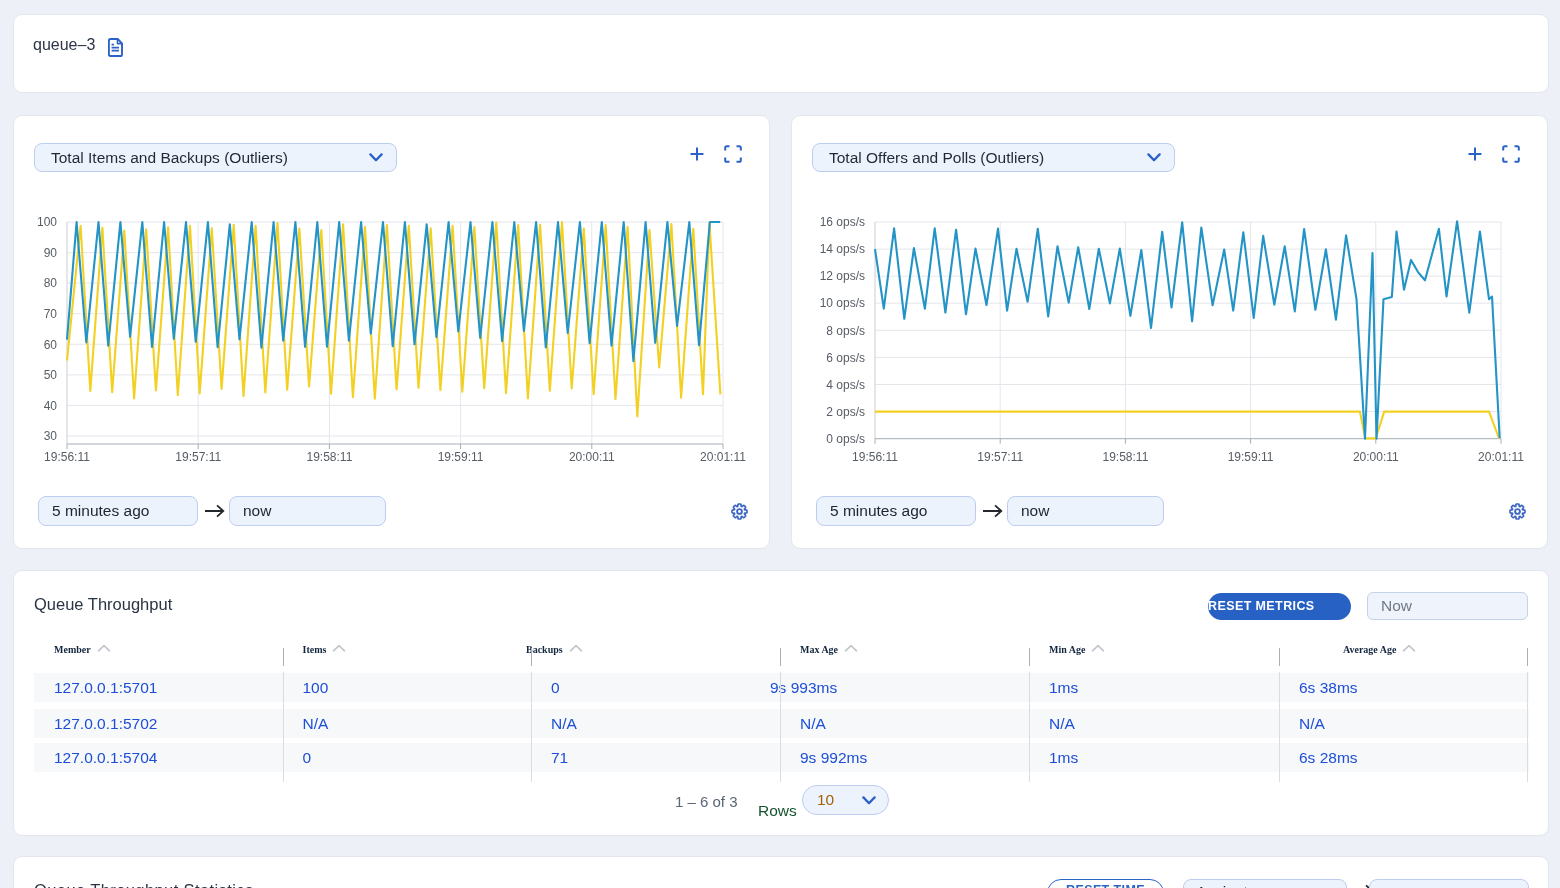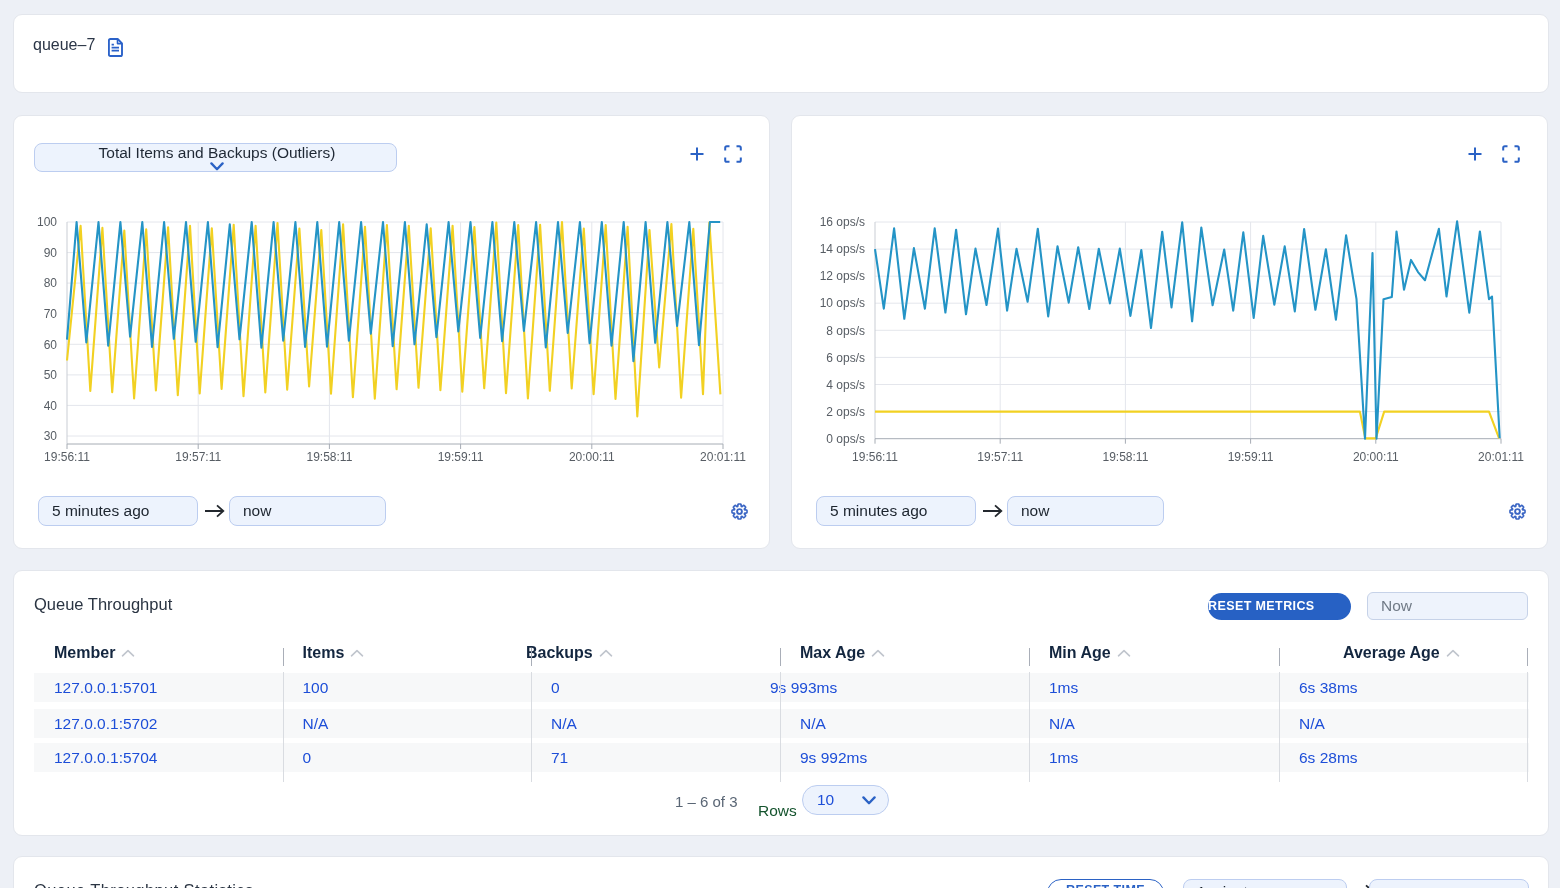--- a/index.html
+++ b/index.html
@@ -1,27 +1,27 @@
 <!DOCTYPE html>
 <html><head><meta charset="utf-8"><style>
 * { margin:0; padding:0; box-sizing:border-box; }
 html,body { width:1560px; height:888px; background:#edf0f6; font-family:"Liberation Sans", sans-serif; position:relative; overflow:hidden; }
 .card { position:absolute; background:#fff; border:1px solid #e3e6ec; border-radius:9px; }
-.dd { position:absolute; left:20px; top:27px; width:363px; height:29px; background:#edf3fd; border:1px solid #bccdf0; border-radius:8px; display:flex; align-items:center; justify-content:space-between; padding:0 13px 0 16px; font-size:15.5px; color:#1f2835;flex-direction:column; }
+.dd { position:absolute; left:20px; top:27px; width:363px; height:29px; background:#edf3fd; border:1px solid #bccdf0; border-radius:8px; display:flex; align-items:center; justify-content:space-between; padding:0 13px 0 16px; font-size:15.5px; color:#1f2835; }
 .tinput { position:absolute; top:380px; height:30px; background:#edf3fd; border:1px solid #bccdf0; border-radius:8px; font-size:15.5px; color:#1c242e; line-height:28px; padding-left:13px; }
-.hx { position:absolute; top:3px; font-size:16px; font-weight:bold; color:#13263f; display:inline-flex; align-items:center; }
+.hx { position:absolute; top:3px; font-size:10px; font-weight:bold; color:#13263f; display:inline-flex; align-items:flex-start;font-family:Liberation Serif, serif; }
 .cx { position:absolute; font-size:15.5px; color:#1d4ed8; }
 .hdiv { position:absolute; top:7px; width:1px; height:18px; background:#a9aeb8; }
 .rdiv { position:absolute; top:31px; width:1px; height:110px; background:#d9dce1; }
 .trow { position:absolute; left:20px; width:1495px; height:29px; background:#f7f8f9; }
 .trow .cx { top:6px; }
 </style></head>
 <body>
 <div class="card" style="left:13px;top:14px;width:1536px;height:79px">
-  <span style="position:absolute;left:19px;top:21.5px;font-size:16px;line-height:16px;color:#2b3647">queue–7</span>
+  <span style="position:absolute;left:19px;top:21.5px;font-size:16px;line-height:16px;color:#2b3647">queue–3</span>
   <svg width="15" height="19" viewBox="0 0 15 19" style="position:absolute;left:93.5px;top:22.5px">
       <path d="M2.4 1 H9.7 L14 5.3 V16.4 Q14 18 12.4 18 H2.4 Q0.9 18 0.9 16.4 V2.6 Q0.9 1 2.4 1 Z" fill="none" stroke="#2b62c9" stroke-width="1.9" stroke-linejoin="round"></path>
       <path d="M9.5 1.4 V5.6 H13.7" fill="none" stroke="#2b62c9" stroke-width="1.6" stroke-linejoin="round"></path>
       <path d="M3.6 6.6 h2.3 M3.6 9.6 h7.4 M3.6 12.7 h7.4" stroke="#2b62c9" stroke-width="1.7"></path>
     </svg>
 </div>
 <div class="card" style="left:13px;top:115px;width:757px;height:434px">
 <div class="dd">
       <span>Total Items and Backups (Outliers)</span>
       <svg width="14" height="9" viewBox="0 0 14 9">
@@ -77,20 +77,26 @@
 <div style="position:absolute;left:190px;top:387px"><svg width="22" height="16" viewBox="0 0 22 16">
         <path d="M1 8 H19 M13 2.3 L19.3 8 L13 13.7" stroke="#23282e" stroke-width="1.8" fill="none"></path>
       </svg></div>
 <div class="tinput" style="left:215px;width:157px">now</div>
 <svg width="17" height="17" viewBox="0 0 17 17" style="position:absolute;left:717px;top:387px">
       <path d="M16.00 8.50 L15.99 8.89 L15.96 9.28 L15.91 9.67 L15.60 10.01 L14.55 10.12 L13.70 10.19 L13.54 10.44 L13.43 10.70 L13.37 10.98 L13.93 11.63 L14.58 12.45 L14.57 12.91 L14.33 13.22 L14.07 13.52 L13.80 13.80 L13.52 14.07 L13.22 14.33 L12.91 14.57 L12.45 14.58 L11.63 13.93 L10.98 13.37 L10.70 13.43 L10.44 13.54 L10.19 13.70 L10.12 14.55 L10.01 15.60 L9.67 15.91 L9.28 15.96 L8.89 15.99 L8.50 16.00 L8.11 15.99 L7.72 15.96 L7.33 15.91 L6.99 15.60 L6.88 14.55 L6.81 13.70 L6.56 13.54 L6.30 13.43 L6.02 13.37 L5.37 13.93 L4.55 14.58 L4.09 14.57 L3.78 14.33 L3.48 14.07 L3.20 13.80 L2.93 13.52 L2.67 13.22 L2.43 12.91 L2.42 12.45 L3.07 11.63 L3.63 10.98 L3.57 10.70 L3.46 10.44 L3.30 10.19 L2.45 10.12 L1.40 10.01 L1.09 9.67 L1.04 9.28 L1.01 8.89 L1.00 8.50 L1.01 8.11 L1.04 7.72 L1.09 7.33 L1.40 6.99 L2.45 6.88 L3.30 6.81 L3.46 6.56 L3.57 6.30 L3.63 6.02 L3.07 5.37 L2.42 4.55 L2.43 4.09 L2.67 3.78 L2.93 3.48 L3.20 3.20 L3.48 2.93 L3.78 2.67 L4.09 2.43 L4.55 2.42 L5.37 3.07 L6.02 3.63 L6.30 3.57 L6.56 3.46 L6.81 3.30 L6.88 2.45 L6.99 1.40 L7.33 1.09 L7.72 1.04 L8.11 1.01 L8.50 1.00 L8.89 1.01 L9.28 1.04 L9.67 1.09 L10.01 1.40 L10.12 2.45 L10.19 3.30 L10.44 3.46 L10.70 3.57 L10.98 3.63 L11.63 3.07 L12.45 2.42 L12.91 2.43 L13.22 2.67 L13.52 2.93 L13.80 3.20 L14.07 3.48 L14.33 3.78 L14.57 4.09 L14.58 4.55 L13.93 5.37 L13.37 6.02 L13.43 6.30 L13.54 6.56 L13.70 6.81 L14.55 6.88 L15.60 6.99 L15.91 7.33 L15.96 7.72 L15.99 8.11 Z" fill="none" stroke="#3b66c4" stroke-width="1.7" stroke-linejoin="round"></path>
       <circle cx="8.5" cy="8.5" r="2.4" fill="none" stroke="#3b66c4" stroke-width="1.9"></circle>
     </svg>
 </div>
 <div class="card" style="left:791px;top:115px;width:757px;height:434px">
+<div class="dd">
+      <span>Total Offers and Polls (Outliers)</span>
+      <svg width="14" height="9" viewBox="0 0 14 9">
+        <path d="M1.4 1.4 L7 7.2 L12.6 1.4" stroke="#2b62c5" stroke-width="2.3" fill="none" stroke-linecap="round" stroke-linejoin="round"></path>
+      </svg>
+    </div>
 <svg width="16" height="16" viewBox="0 0 16 16" style="position:absolute;left:675px;top:30px">
       <path d="M8 1.5 V14.5 M1.5 8 H14.5" stroke="#2b62c5" stroke-width="2" fill="none"></path>
     </svg>
 <svg width="18" height="18" viewBox="0 0 18 18" style="position:absolute;left:710px;top:29px">
       <path d="M1.2 5.5 V2.8 Q1.2 1.2 2.8 1.2 H5.5 M12.5 1.2 H15.2 Q16.8 1.2 16.8 2.8 V5.5 M16.8 12.5 V15.2 Q16.8 16.8 15.2 16.8 H12.5 M5.5 16.8 H2.8 Q1.2 16.8 1.2 15.2 V12.5" stroke="#2b62c5" stroke-width="2" fill="none"></path>
     </svg>
 <svg width="757" height="434" style="position:absolute;left:0;top:0" font-family="Liberation Sans, sans-serif">
 <line x1="83.0" y1="106.0" x2="709.0" y2="106.0" stroke="#e4e6ec" stroke-width="1"></line>
 <text x="73" y="110.2" text-anchor="end" font-size="12" fill="#575d64">16 ops/s</text>
 <line x1="83.0" y1="133.1" x2="709.0" y2="133.1" stroke="#e4e6ec" stroke-width="1"></line>
@@ -197,21 +203,21 @@
   <div style="position:absolute;left:0;top:70px;width:1536px;height:141px">
       <div class="rdiv" style="left:268.5px"></div>
       <div class="rdiv" style="left:517.0px"></div>
       <div class="rdiv" style="left:766.0px"></div>
       <div class="rdiv" style="left:1015.0px"></div>
       <div class="rdiv" style="left:1265.0px"></div>
       <div class="rdiv" style="left:1513.0px"></div>
     </div>
   <div style="position:absolute;left:661px;top:222px;font-size:15px;color:#5a6675">1 – 6 of 3</div>
   <div style="position:absolute;left:744px;top:231px;font-size:15.5px;color:#14532d">Rows</div>
-  <div style="position:absolute;left:788px;top:214px;width:87px;height:30px;background:#edf3fd;border:1px solid #bccdf0;border-radius:15px;font-size:15.5px;color:#1d4ed8;line-height:28px;padding-left:14px">10<svg width="14" height="9" viewBox="0 0 14 9" style="position:absolute;right:12px;top:10px">
+  <div style="position:absolute;left:788px;top:214px;width:87px;height:30px;background:#edf3fd;border:1px solid #bccdf0;border-radius:15px;font-size:15.5px;color:#a16207;line-height:28px;padding-left:14px">10<svg width="14" height="9" viewBox="0 0 14 9" style="position:absolute;right:12px;top:10px">
         <path d="M1.4 1.4 L7 7.2 L12.6 1.4" stroke="#2b62c5" stroke-width="2.3" fill="none" stroke-linecap="round" stroke-linejoin="round"></path>
       </svg></div>
 </div>
 <div class="card" style="left:13px;top:856px;width:1536px;height:110px">
   <span style="position:absolute;left:20px;top:24px;font-size:16.5px;letter-spacing:0.4px;color:#2a3442">Queue Throughput Statistics</span>
   <div style="position:absolute;left:1033px;top:22px;width:117px;height:28px;border:1.5px solid #2b62c5;border-radius:14px;color:#2b62c5;font-size:12.5px;font-weight:bold;letter-spacing:0.4px;text-align:center;line-height:21px">RESET TIME</div>
   <div style="position:absolute;left:1169px;top:22px;width:164px;height:30px;background:#edf3fd;border:1px solid #bccdf0;border-radius:8px;font-size:15.5px;color:#1c242e;line-height:24px;padding-left:13px">1 minute ago</div>
   <div style="position:absolute;left:1339px;top:26px"><svg width="22" height="16" viewBox="0 0 22 16">
         <path d="M1 8 H19 M13 2.3 L19.3 8 L13 13.7" stroke="#23282e" stroke-width="1.8" fill="none"></path>
       </svg></div>

